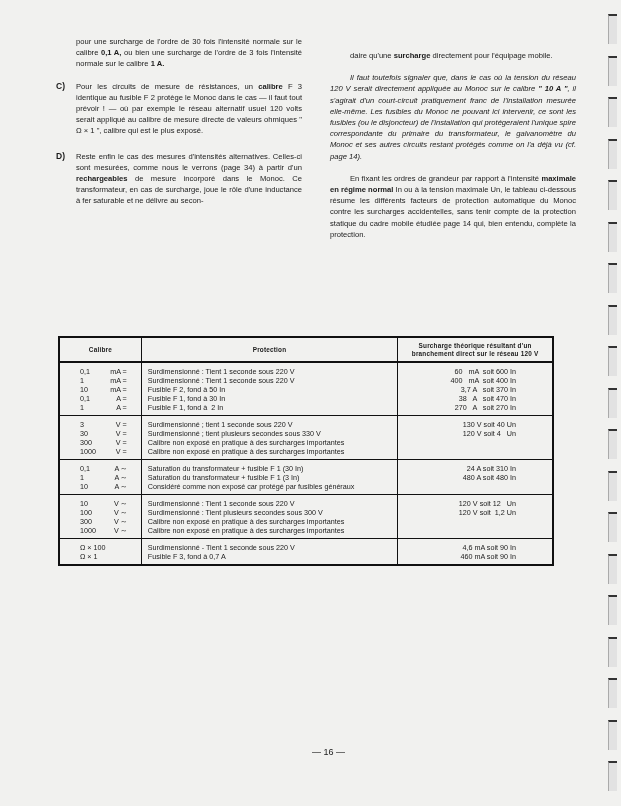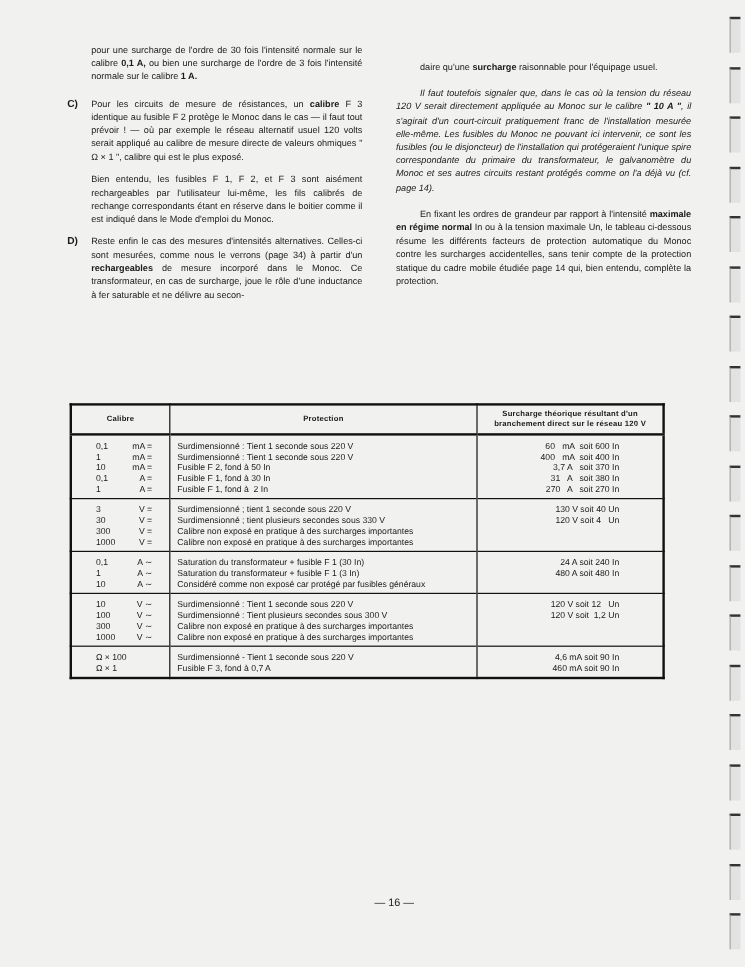--- a/index.html
+++ b/index.html
@@ -52,31 +52,30 @@
 </head>
 <body>
 
 <div class="col left">
   <p class="indent"><span>pour une surcharge de l'ordre de 30 fois l'intensité normale sur le calibre </span><b>0,1 A,</b><span> ou bien une surcharge de l'ordre de 3 fois l'intensité normale sur le calibre </span><b>1 A.</b></p>
   <div class="gap"></div>
   <div class="item">
     <span class="item-letter">C)</span>
     <p><span>Pour les circuits de mesure de résistances, un </span><b>calibre</b><span> F 3 identique au fusible F 2 protège le Monoc dans le cas — il faut tout prévoir ! — où par exemple le réseau alternatif usuel 120 volts serait appliqué au calibre de mesure directe de valeurs ohmiques " Ω × 1 ", calibre qui est le plus exposé.</span></p>
     <div class="gap-s"></div>
-    <p>Bien entendu, les fusibles F 1, F 2, et F 3 sont aisément rechargeables par l'utilisateur lui-même, les fils calibrés de rechange correspondants étant en réserve dans le boitier comme il est indiqué dans le Mode d'emploi du Monoc.</p>
   </div>
   <div class="gap-s"></div>
   <div class="item">
     <span class="item-letter">D)</span>
     <p><span>Reste enfin le cas des mesures d'intensités alternatives. Celles-ci sont mesurées, comme nous le verrons (page 34) à partir d'un </span><b>rechargeables</b><span> de mesure incorporé dans le Monoc. Ce transformateur, en cas de surcharge, joue le rôle d'une inductance à fer saturable et ne délivre au secon-</span></p>
   </div>
 </div>
 
 <div class="col right">
-  <p class="indent"><span>daire qu'une </span><b>surcharge</b><span> raisonnable pour l'équipage usuel.</span></p>
+  <p class="indent"><span>daire qu'une </span><b>surcharge</b><span> directement pour l'équipage mobile.</span></p>
   <div class="gap"></div>
   <p class="it first-indent"><span>Il faut toutefois signaler que, dans le cas où la tension du réseau 120 V serait directement appliquée au Monoc sur le calibre </span><b>" 10 A "</b><span>, il s'agirait d'un court-circuit pratiquement franc de l'installation mesurée elle-même. Les fusibles du Monoc ne pouvant ici intervenir, ce sont les fusibles (ou le disjoncteur) de l'installation qui protégeraient l'unique spire correspondante du primaire du transformateur, le galvanomètre du Monoc et ses autres circuits restant protégés comme on l'a déjà vu (cf. page 14).</span></p>
   <div class="gap"></div>
   <p class="first-indent"><span>En fixant les ordres de grandeur par rapport à l'intensité </span><b>maximale en régime normal</b><span> In ou à la tension maximale Un, le tableau ci-dessous résume les différents facteurs de protection automatique du Monoc contre les surcharges accidentelles, sans tenir compte de la protection statique du cadre mobile étudiée page 14 qui, bien entendu, complète la protection.</span></p>
 </div>
 
 <table class="prot">
   <thead>
     <tr>
       <th>Calibre</th>
@@ -97,21 +96,21 @@
           <div class="line">Surdimensionné : Tient 1 seconde sous 220 V</div>
           <div class="line">Surdimensionné : Tient 1 seconde sous 220 V</div>
           <div class="line">Fusible F 2, fond à 50 In</div>
           <div class="line">Fusible F 1, fond à 30 In</div>
           <div class="line">Fusible F 1, fond à  2 In</div>
         </td>
         <td class="res">
           <div class="res-line">60   mA  soit 600 In</div>
           <div class="res-line">400   mA  soit 400 In</div>
           <div class="res-line">3,7 A   soit 370 In</div>
-          <div class="res-line">31   A   soit 380 In</div>
+          <div class="res-line">38   A   soit 470 In</div>
           <div class="res-line">270   A   soit 270 In</div>
         </td>
       </tr>
       <tr>
         <td class="cal">
           <div class="cal-line"><span>3</span><span>V =</span></div>
           <div class="cal-line"><span>30</span><span>V =</span></div>
           <div class="cal-line"><span>300</span><span>V =</span></div>
           <div class="cal-line"><span>1000</span><span>V =</span></div>
         </td>
@@ -131,21 +130,21 @@
           <div class="cal-line"><span>0,1</span><span>A ∼</span></div>
           <div class="cal-line"><span>1</span><span>A ∼</span></div>
           <div class="cal-line"><span>10</span><span>A ∼</span></div>
         </td>
         <td class="pro">
           <div class="line">Saturation du transformateur + fusible F 1 (30 In)</div>
           <div class="line">Saturation du transformateur + fusible F 1 (3 In)</div>
           <div class="line">Considéré comme non exposé car protégé par fusibles généraux</div>
         </td>
         <td class="res">
-          <div class="res-line">24 A soit 240 In</div>
+          <div class="res-line">24 A soit 310 In</div>
           <div class="res-line">480 A soit 480 In</div>
         </td>
       </tr>
       <tr>
         <td class="cal">
           <div class="cal-line"><span>10</span><span>V ∼</span></div>
           <div class="cal-line"><span>100</span><span>V ∼</span></div>
           <div class="cal-line"><span>300</span><span>V ∼</span></div>
           <div class="cal-line"><span>1000</span><span>V ∼</span></div>
         </td>

